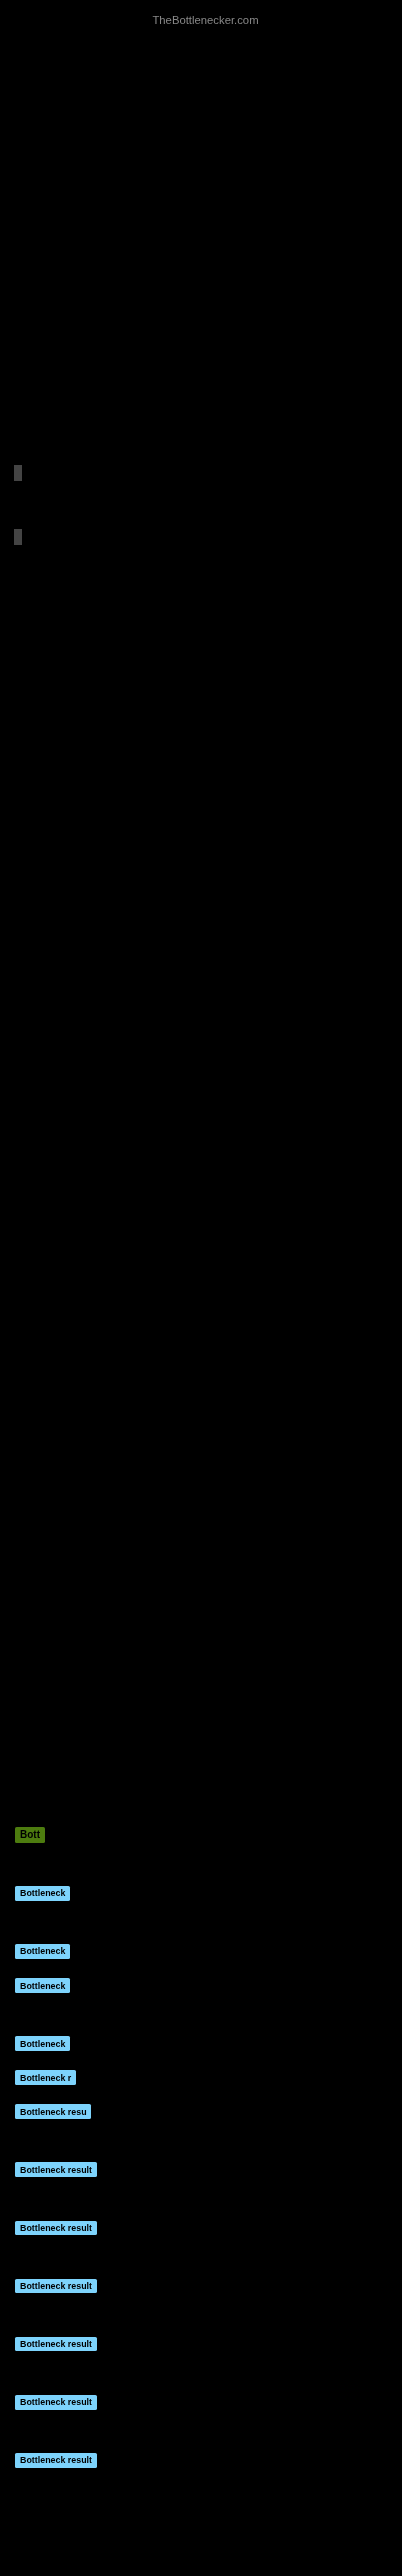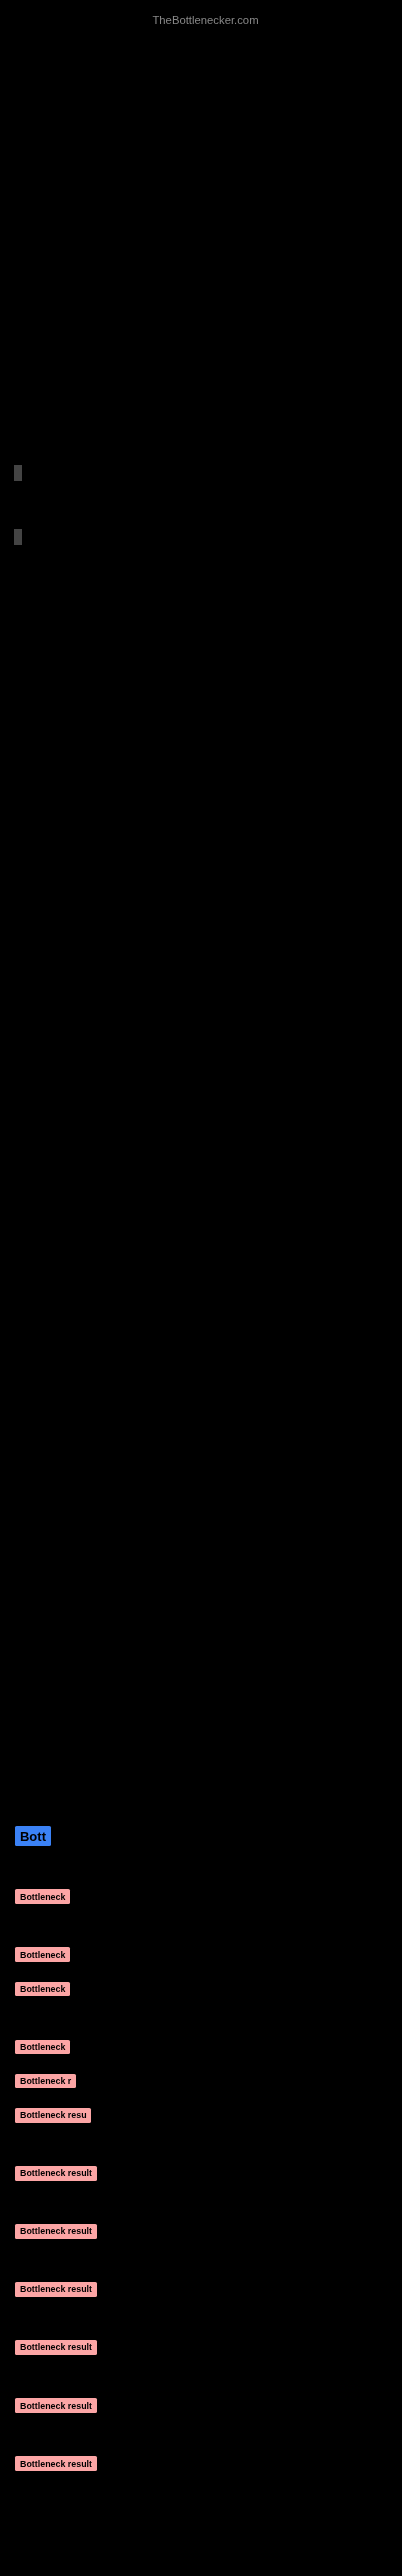--- a/index.html
+++ b/index.html
@@ -55,35 +55,35 @@
       padding-top: 16px;
     }
 
     .result-item {
       margin-bottom: 0px;
       padding: 9.7px 0 8px 0;
     }
 
     .result-label {
       display: inline-block;
-      background-color: #fca5a5;
+      background-color: #7dd3fc;
       color: #000000;
       font-size: 8.9px;
       font-weight: bold;
       padding: 2.4px 4.8px;
       border-radius: 1.6px;
       margin-left: 3.2px;
       white-space: nowrap;
     }
 
     .result-label-sm {
       display: inline-block;
-      background-color: #3b82f6;
+      background-color: #4d7c0f;
       color: #000000;
-      font-size: 13px;
+      font-size: 10px;
       font-weight: bold;
       padding: 2.4px 4.8px;
       border-radius: 1.6px;
       margin-left: 3.2px;
     }
 
     .spacer {
       height: 24px;
     }
   </style>

